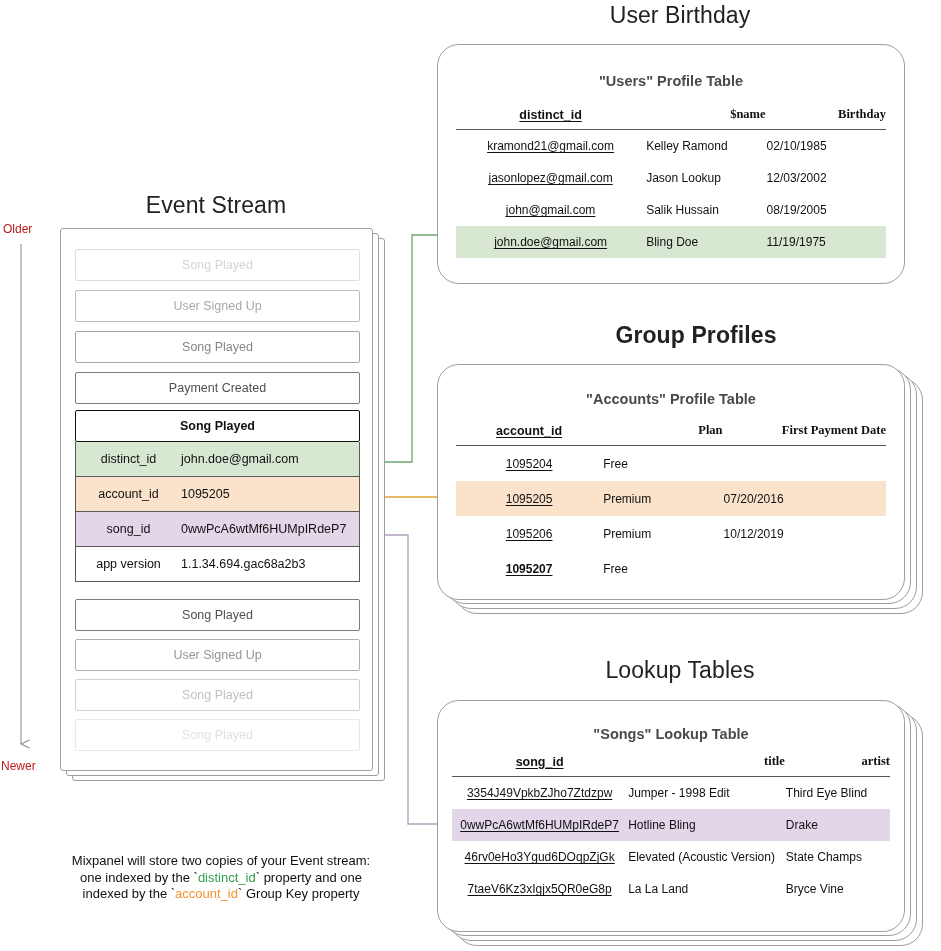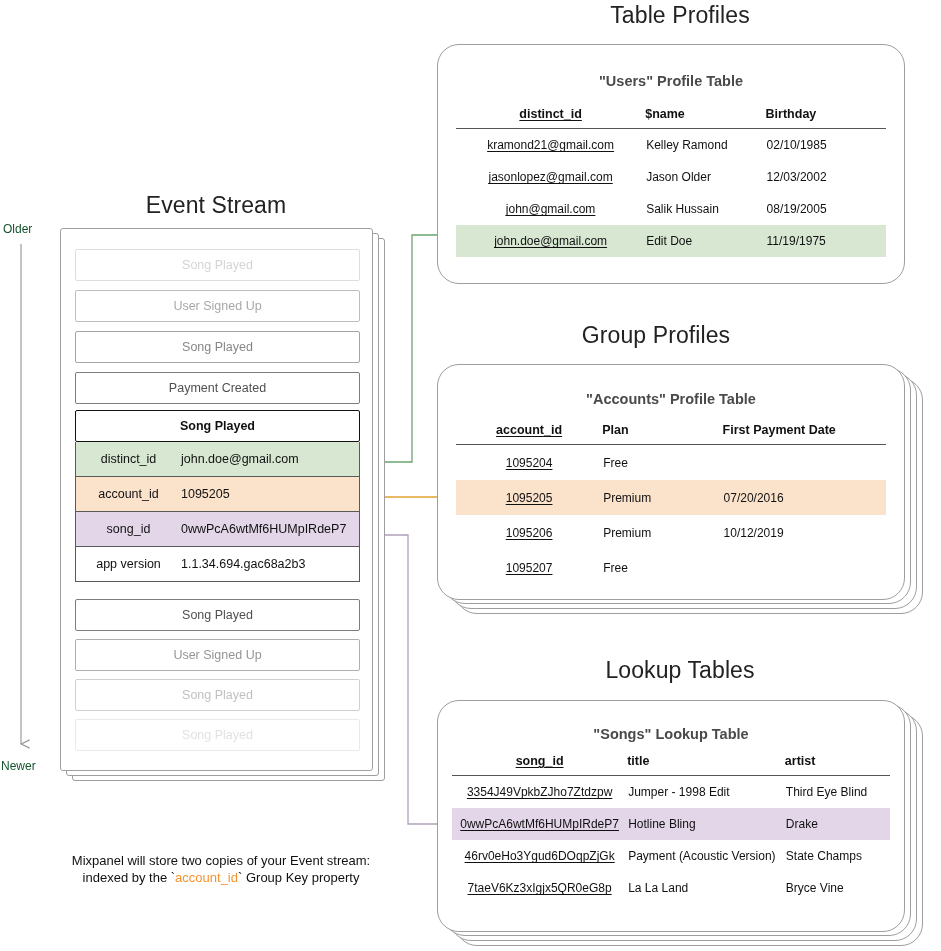--- a/index.html
+++ b/index.html
@@ -30,21 +30,21 @@
   
   .tbl-title{
     text-align:center;font-weight:bold;font-size:14.5px;color:#4a4a4a;
   }
   table.ptable{border-collapse:collapse;width:100%;table-layout:fixed;}
   table.ptable th{
     font-size:12.5px;font-weight:bold;color:#111;padding:0 0 7px 0;text-align:center;
     white-space:nowrap;
   }
   table.ptable th.keycol span{text-decoration:underline;text-underline-offset:2px;}
-  table.ptable th.left{text-align:left;}
+  table.ptable th.left{text-align:right;font-family:Liberation Serif, serif;}
   table.ptable td{
     font-size:12px;color:#111;height:30px;vertical-align:middle;white-space:nowrap;
   }
   table.ptable td.key{text-align:center;}
   table.ptable td.key span{text-decoration:underline;text-underline-offset:2px;margin-top:20px;}
   table.ptable td.left{text-align:left;}
   .hdr-rule{border-bottom:1.3px solid #555;}
 
   
   .ev{
@@ -53,21 +53,21 @@
     font-size:12.5px;color:#3c3c3c;
   }
   .ev.sel{border:1.8px solid #111;font-weight:bold;color:#111;}
   .proprow{
     box-sizing:border-box;border:1px solid #5a5a5a;border-top:none;
     display:flex;align-items:center;font-size:12.5px;color:#111;
   }
   .proprow .k{width:105px;text-align:center;}
   .proprow .v{flex:1;text-align:left;}
 
-  .axis-label{font-size:12px;color:#14532d;}
+  .axis-label{font-size:12px;color:#b91c1c;}
 
   .caption{
     text-align:center;font-size:13px;line-height:16.5px;color:#111;
   }
   .c-green{color:#2e9e4f;}
   .c-orange{color:#f5922f;}
 
   svg.conn{position:absolute;left:0;top:0;width:941px;height:951px;pointer-events:none;}
 </style>
 </head>
@@ -136,24 +136,25 @@
         <div class="ev" style="position: absolute; left: 14px; top: 370px; width: 285px; height: 32px; opacity: 0.9;">Song Played</div>
         <div class="ev" style="position: absolute; left: 14px; top: 410px; width: 285px; height: 32px; opacity: 0.55;">User Signed Up</div>
         <div class="ev" style="position: absolute; left: 14px; top: 450px; width: 285px; height: 32px; opacity: 0.32;">Song Played</div>
         <div class="ev" style="position: absolute; left: 14px; top: 490px; width: 285px; height: 32px; opacity: 0.15;">Song Played</div>
       </div>
   </div>
 </div>
 
 <div class="abs caption" style="left:46px;top:805px;width:350px;margin-top:48px;">
   <div>Mixpanel will store two copies of your Event stream:</div>
+  <div><span>one indexed by the `</span><span class="c-green">distinct_id</span><span>` property and one</span></div>
   <div><span>indexed by the `</span><span class="c-orange">account_id</span><span>` Group Key property</span></div>
 </div>
 
-<div class="abs section-title" style="left:580px;top:2px;width:200px;">Table Profiles</div>
+<div class="abs section-title" style="left:580px;top:2px;width:200px;">User Birthday</div>
 
 <div class="cardstack" style="left:437px;top:44px;width:478px;height:240px;">
   <div class="front" style="width:468px;height:240px;">
     <div class="tbl-title" style="margin-top:28px;">"Users" Profile Table</div>
     <div style="padding:18px 18px 0 18px;">
       <table class="ptable" id="tbl-users">
           <colgroup>
             <col style="width: 44%;">
             <col style="width: 28%;">
             <col style="width: 28%;">
@@ -166,40 +167,40 @@
             </tr>
           </thead>
           <tbody>
             <tr>
               <td class="key" style="height: 30px;"><span>kramond21@gmail.com</span></td>
               <td class="left" style="height: 30px;">Kelley Ramond</td>
               <td class="left" style="height: 30px;">02/10/1985</td>
             </tr>
             <tr>
               <td class="key" style="height: 30px;"><span>jasonlopez@gmail.com</span></td>
-              <td class="left" style="height: 30px;">Jason Older</td>
+              <td class="left" style="height: 30px;">Jason Lookup</td>
               <td class="left" style="height: 30px;">12/03/2002</td>
             </tr>
             <tr>
               <td class="key" style="height: 30px;"><span>john@gmail.com</span></td>
               <td class="left" style="height: 30px;">Salik Hussain</td>
               <td class="left" style="height: 30px;">08/19/2005</td>
             </tr>
             <tr style="background: rgb(215, 231, 210);">
               <td class="key" style="height: 30px;"><span>john.doe@gmail.com</span></td>
-              <td class="left" style="height: 30px;">Edit Doe</td>
+              <td class="left" style="height: 30px;">Bling Doe</td>
               <td class="left" style="height: 30px;">11/19/1975</td>
             </tr>
           </tbody>
         </table>
     </div>
   </div>
 </div>
 
-<div class="abs section-title" style="left:556px;top:322px;width:200px;">Group Profiles</div>
+<div class="abs section-title" style="left:596px;top:322px;width:200px;font-weight:bold;">Group Profiles</div>
 
 <div class="cardstack" style="left:437px;top:364px;width:486px;height:250px;">
   <div class="layer" style="left:18px;top:14px;width:468px;height:236px;"></div>
   <div class="layer" style="left:12px;top:9px;width:468px;height:236px;"></div>
   <div class="layer" style="left:6px;top:4px;width:468px;height:236px;"></div>
   <div class="front" style="width:468px;height:236px;">
     <div class="tbl-title" style="margin-top:26px;">"Accounts" Profile Table</div>
     <div style="padding:16px 18px 0 18px;">
       <table class="ptable" id="tbl-accounts">
           <colgroup>
@@ -224,21 +225,21 @@
               <td class="key" style="height: 33px;"><span>1095205</span></td>
               <td class="left" style="height: 33px;">Premium</td>
               <td class="left" style="height: 33px;">07/20/2016</td>
             </tr>
             <tr>
               <td class="key" style="height: 33px;"><span>1095206</span></td>
               <td class="left" style="height: 33px;">Premium</td>
               <td class="left" style="height: 33px;">10/12/2019</td>
             </tr>
             <tr>
-              <td class="key" style="height: 33px;"><span>1095207</span></td>
+              <td class="key" style="height: 33px; font-weight: bold;"><span>1095207</span></td>
               <td class="left" style="height: 33px;">Free</td>
               <td class="left" style="height: 33px;"></td>
             </tr>
           </tbody>
         </table>
     </div>
   </div>
 </div>
 
 <div class="abs section-title" style="left:580px;top:657px;width:200px;">Lookup Tables</div>
@@ -269,21 +270,21 @@
               <td class="left" style="height: 30px;">Jumper - 1998 Edit</td>
               <td class="left" style="height: 30px;">Third Eye Blind</td>
             </tr>
             <tr style="background: rgb(227, 214, 233);">
               <td class="key" style="height: 30px;"><span>0wwPcA6wtMf6HUMpIRdeP7</span></td>
               <td class="left" style="height: 30px;">Hotline Bling</td>
               <td class="left" style="height: 30px;">Drake</td>
             </tr>
             <tr>
               <td class="key" style="height: 30px;"><span>46rv0eHo3Ygud6DOqpZjGk</span></td>
-              <td class="left" style="height: 30px;">Payment (Acoustic Version)</td>
+              <td class="left" style="height: 30px;">Elevated (Acoustic Version)</td>
               <td class="left" style="height: 30px;">State Champs</td>
             </tr>
             <tr>
               <td class="key" style="height: 30px;"><span>7taeV6Kz3xIgjx5QR0eG8p</span></td>
               <td class="left" style="height: 30px;">La La Land</td>
               <td class="left" style="height: 30px;">Bryce Vine</td>
             </tr>
           </tbody>
         </table>
     </div>

